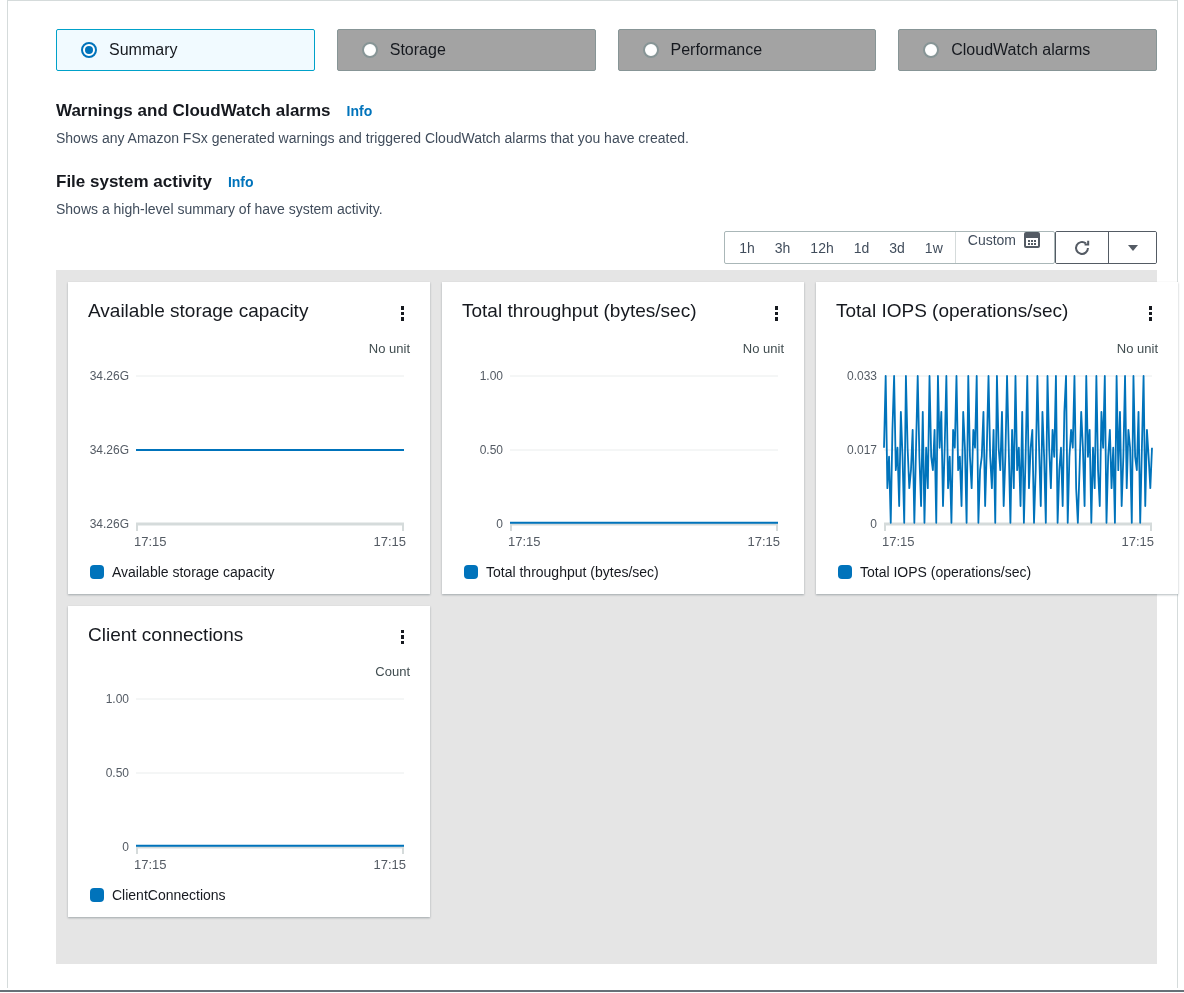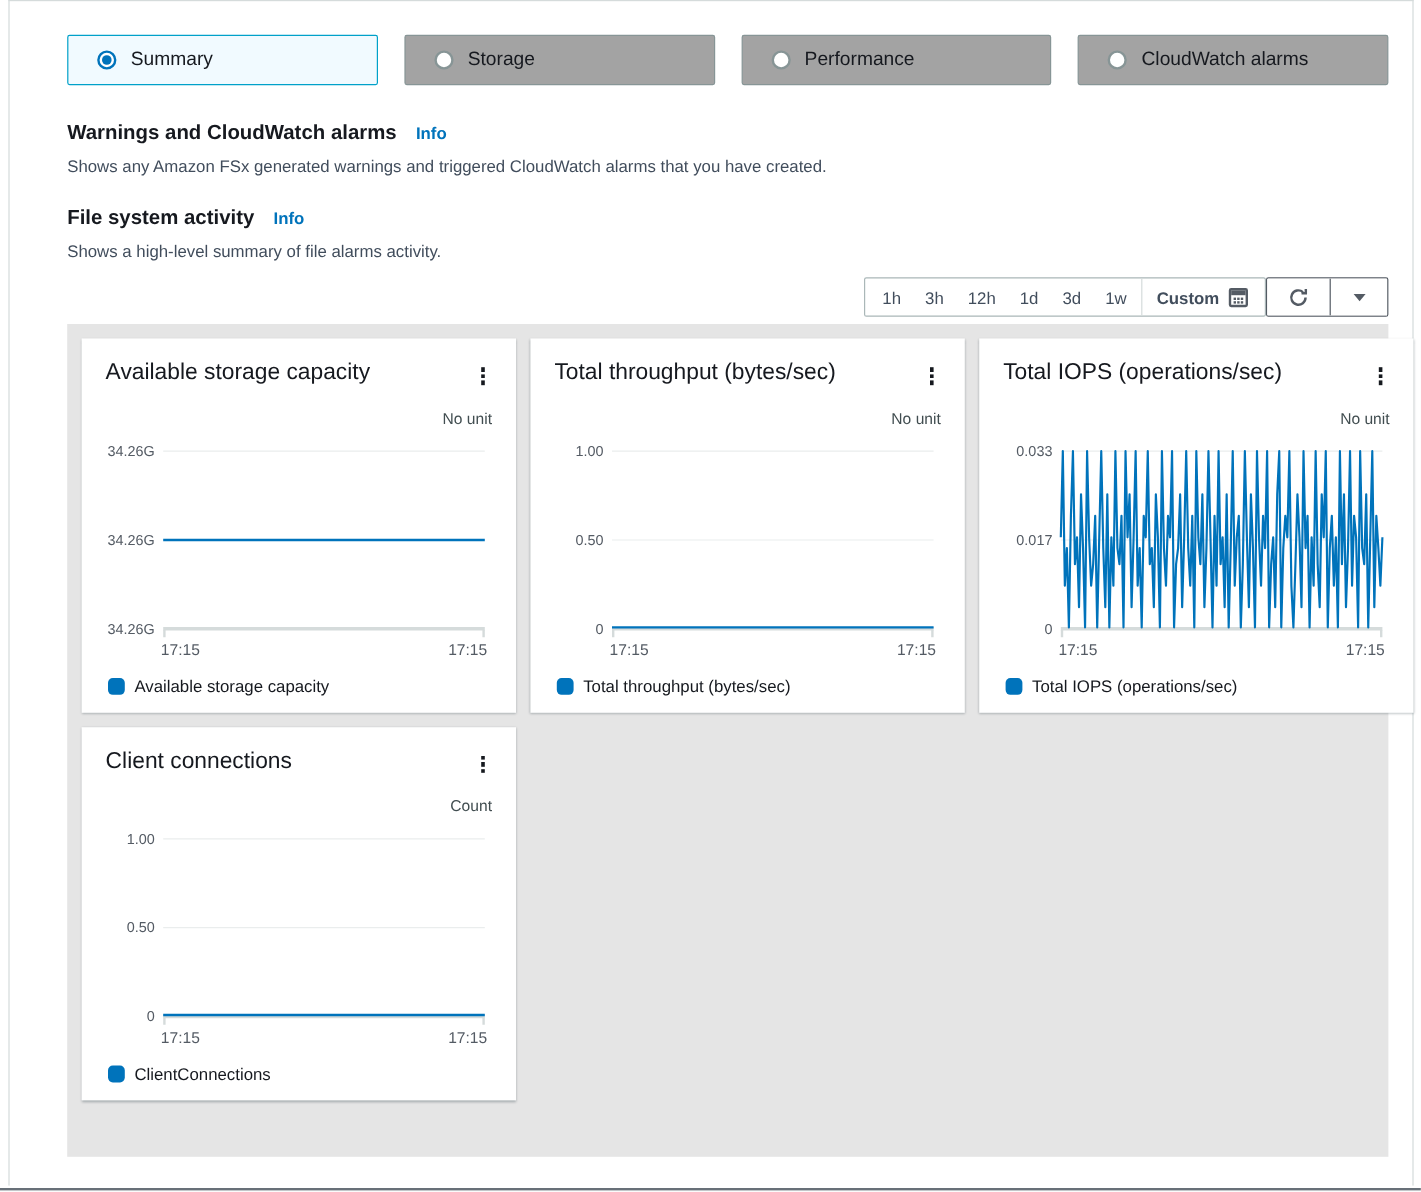--- a/index.html
+++ b/index.html
@@ -26,21 +26,21 @@
   .section h2 { font-size:17px; font-weight:700; color:#16191f; display:inline; }
   .info-link { font-size:14px; font-weight:700; color:#0073bb; text-decoration:none; margin-left:16px; cursor:pointer; }
   .section p { font-size:14px; color:#414d5c; margin-top:9px; }
   .section.second { margin-top:26px; }
 
   
   .toolbar { display:flex; justify-content:flex-end; align-items:center; gap:0; margin:14px 0 6px; }
   .range-group { display:flex; align-items:center; height:33px; border:1px solid #aab7b8; border-radius:2px; background:#fff; padding:0 4px; }
   .range-btn { border:none; background:none; font-family:inherit; font-size:14px; color:#414d5c; padding:0 10px; height:100%; cursor:pointer; }
   .range-divider { width:1px; align-self:stretch; background:#d5dbdb; margin:0 2px; }
-  .custom-btn { display:flex; align-items:center; gap:8px;font-weight:bold; }
+  .custom-btn { display:flex; align-items:flex-start; gap:8px; }
   .cal-icon { width:16px; height:16px; border:2px solid #545b64; border-radius:2px; position:relative; background:#fff; display:inline-block; }
   .cal-icon::before { content:""; position:absolute; left:0; right:0; top:0; height:4px; background:#545b64; }
   .cal-icon::after { content:""; position:absolute; left:2px; top:6px; width:2px; height:2px; background:#545b64;
     box-shadow:3px 0 #545b64, 6px 0 #545b64, 0 3px #545b64, 3px 3px #545b64, 6px 3px #545b64; }
   .split-btn { display:flex; height:33px; border:1px solid #545b64; border-radius:2px; background:#fff; overflow:hidden; }
   .split-btn button { width:52px; border:none; background:#fff; cursor:pointer; display:flex; align-items:center; justify-content:center; }
   .split-btn button + button { border-left:1px solid #545b64; width:48px; }
   .caret-down { width:0; height:0; border-left:5px solid transparent; border-right:5px solid transparent; border-top:6px solid #545b64; }
   .btn { height:33px; border:1px solid #545b64; border-radius:2px; background:#fff; font-family:inherit;
     font-size:14px; font-weight:700; color:#545b64; padding:0 20px; cursor:pointer; }
@@ -84,21 +84,21 @@
       </div>
     </div>
 
     <div class="section">
       <h2>Warnings and CloudWatch alarms</h2><a class="info-link">Info</a>
       <p>Shows any Amazon FSx generated warnings and triggered CloudWatch alarms that you have created.</p>
     </div>
 
     <div class="section second">
       <h2>File system activity</h2><a class="info-link">Info</a>
-      <p>Shows a high-level summary of file alarms activity.</p>
+      <p>Shows a high-level summary of have system activity.</p>
     </div>
 
     <div class="toolbar">
       <div class="range-group">
         <button class="range-btn">1h</button>
         <button class="range-btn">3h</button>
         <button class="range-btn">12h</button>
         <button class="range-btn">1d</button>
         <button class="range-btn">3d</button>
         <button class="range-btn">1w</button>

